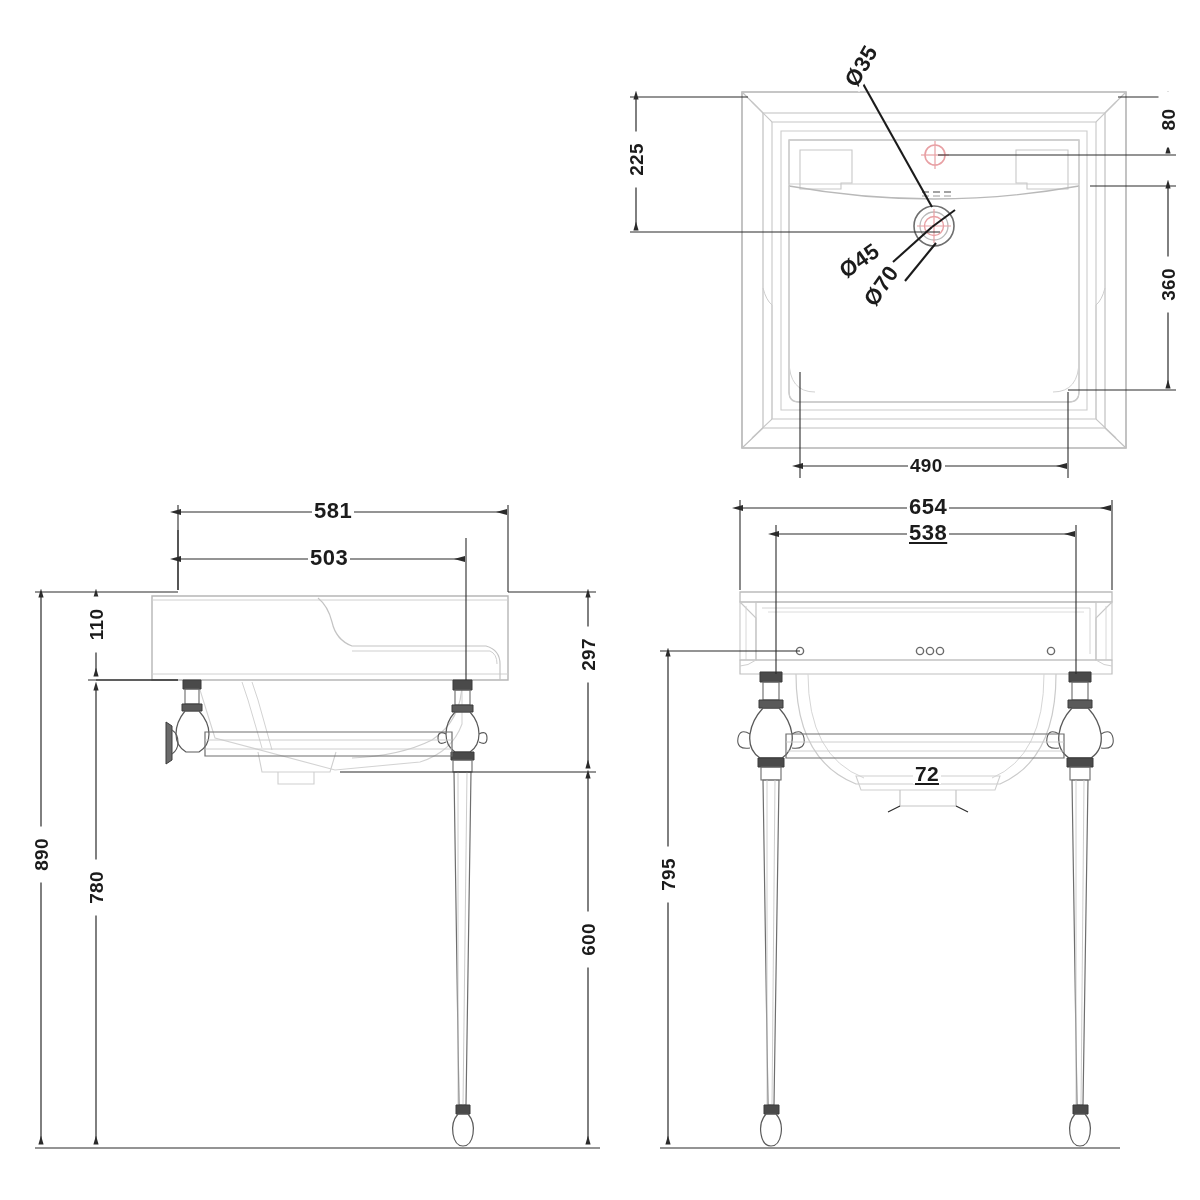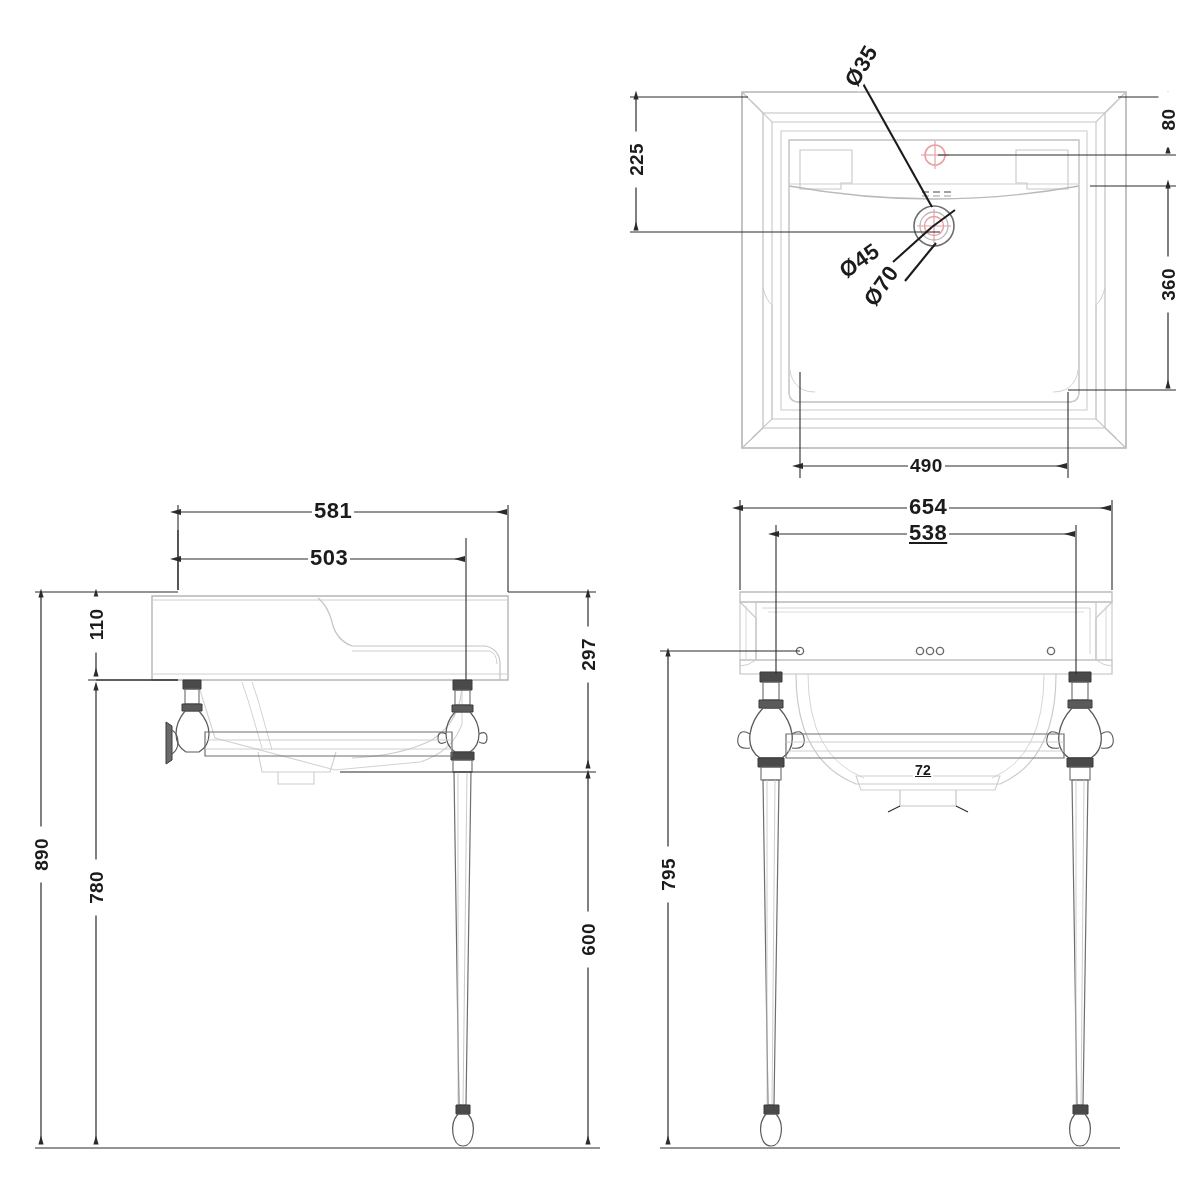--- a/index.html
+++ b/index.html
@@ -17,21 +17,21 @@
     white-space:nowrap;
     background:#ffffff;
     line-height:1;
     padding:0 2px;
   }
   .dimlabel.v   { transform-origin:center center; transform:rotate(-90deg); }
   .dimlabel.rot { transform-origin:center center; }
 
   .s22 { font-size:22px; letter-spacing:0.5px; }
   .s19 { font-size:19px; letter-spacing:0.3px; }
-  .s17 { font-size:14px; letter-spacing:0.3px;text-decoration:underline; }
+  .s17 { font-size:21px; letter-spacing:0.3px;text-decoration:underline; }
 </style>
 </head>
 <body>
 
 <div id="stage">
 
   <svg class="layer" viewBox="0 0 1200 1200">
     <defs>
       <marker id="ar" markerWidth="11" markerHeight="8" refX="10" refY="4" orient="auto" markerUnits="userSpaceOnUse">
         <path d="M0,4 L11,0.9 L11,7.1 Z" fill="#2b2b2b"></path>

